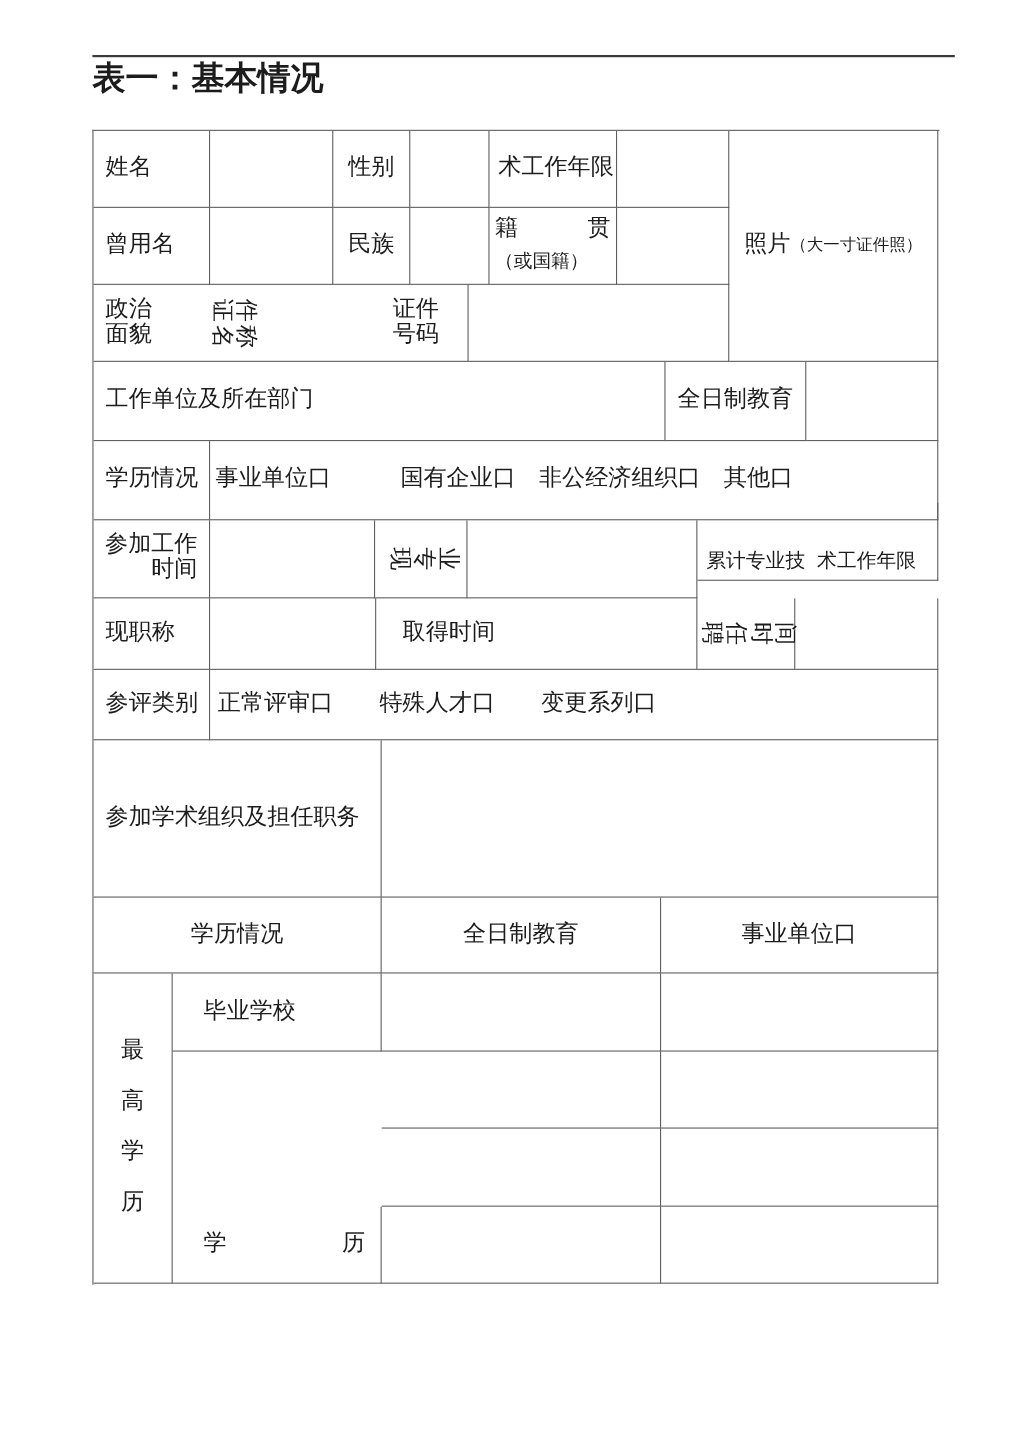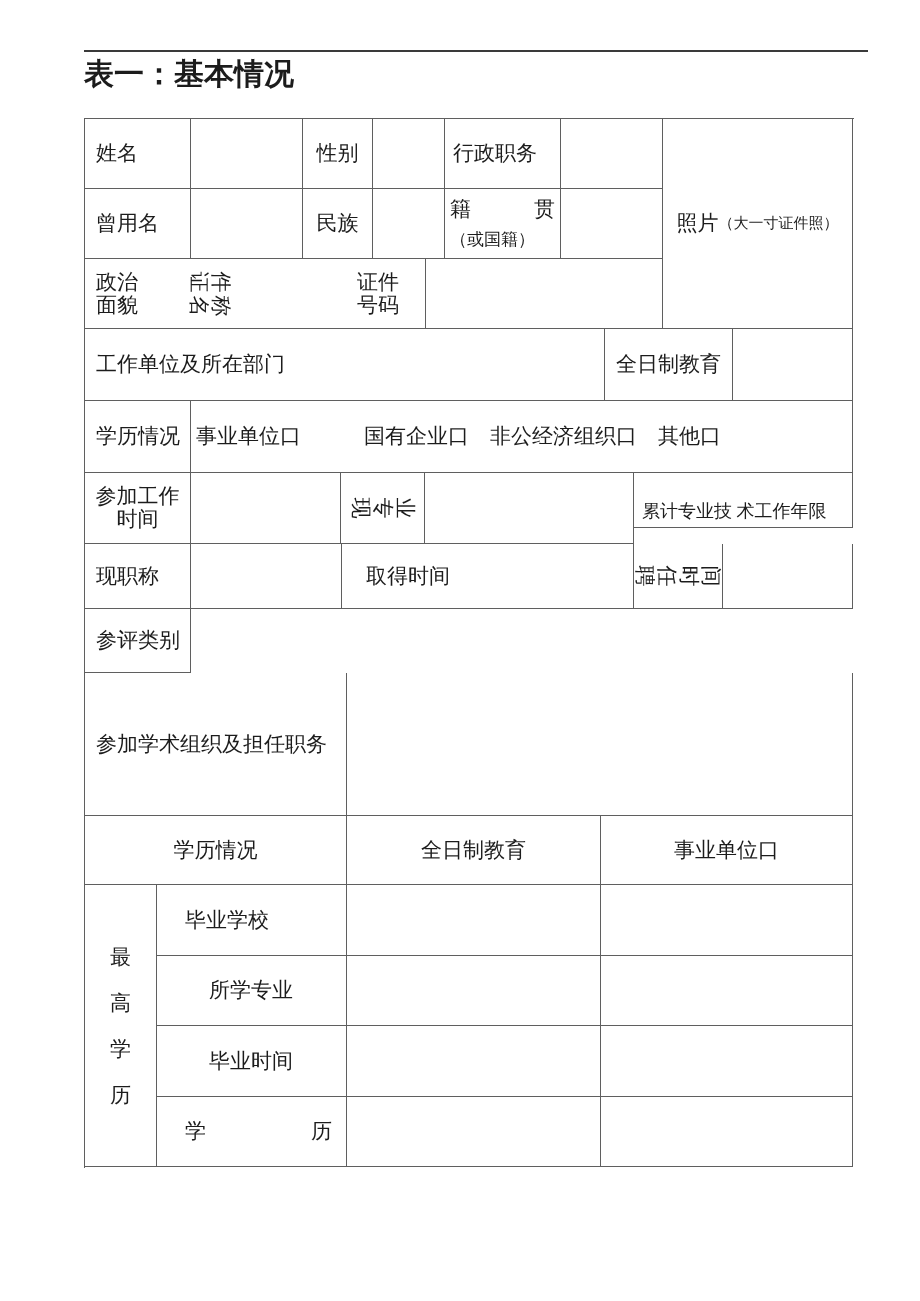--- a/index.html
+++ b/index.html
@@ -1,24 +1,24 @@
 <!DOCTYPE html>
 <html><head>
 <meta charset="utf-8">
 <style>
   html,body{margin:0;padding:0;background:#fff;}
   .page{position:relative;width:920px;height:1301px;background:#ffffff;overflow:hidden;
-        font-family:Liberation Serif, serif;color:#1c1c1c;}
+        font-family:Liberation Mono, monospace;color:#1c1c1c;}
   .toprule{position:absolute;left:84px;top:50px;width:784px;height:2px;background:#3a3a3a;}
   .title{position:absolute;left:84px;top:57px;font-size:30px;line-height:34px;font-weight:bold;white-space:pre;}
   .tbl{position:absolute;left:84px;top:118px;width:769px;height:1049px;
        border-left:1px solid #5f5f5f;border-top:1px solid #5f5f5f;box-sizing:content-box;}
   .c{position:absolute;box-sizing:border-box;border-right:1px solid #5f5f5f;border-bottom:1px solid #5f5f5f;
      display:flex;align-items:center;font-size:21px;line-height:23px;white-space:pre-line;}
-  .ctr{justify-content:center;text-align:center;}
+  .ctr{justify-content:center;text-align:right;}
   .colflex{flex-direction:column;justify-content:center;}
   .alstart{align-items:flex-start;}
   .pl5{padding-left:5px;}  .pl7{padding-left:7px;}  .pl8{padding-left:8px;}
   .pl11{padding-left:11px;text-align:center;} .pl24{padding-left:24px;} .pl28{padding-left:28px;} .pl52{padding-left:52px;}
   .bot{align-items:flex-end;padding-bottom:6px;}
   .small{font-size:18px;line-height:20px;}
   .note{font-size:15px;line-height:17px;}
   .note17{font-size:17px;line-height:19px;}
   .rel{position:relative;}
   .sub{position:absolute;white-space:pre-line;line-height:23px;}
@@ -33,21 +33,21 @@
 <div class="page">
   <div class="toprule"></div>
   <div class="title">表一：基本情况</div>
 
   <div class="tbl">
 
     <div class="c pl11" style="left:0;top:0;width:106px;height:70px;">姓名</div>
     <div class="c" style="left:106px;top:0;width:112px;height:70px;"></div>
     <div class="c ctr" style="left:218px;top:0;width:70px;height:70px;">性别</div>
     <div class="c" style="left:288px;top:0;width:72px;height:70px;"></div>
-    <div class="c pl8" style="left:360px;top:0;width:116px;height:70px;">行政职务</div>
+    <div class="c pl8" style="left:360px;top:0;width:116px;height:70px;">术工作年限</div>
     <div class="c" style="left:476px;top:0;width:102px;height:70px;"></div>
 
     <div class="c photo" style="left:578px;top:0;width:190px;height:210px;">
       <span>照片</span>
       <span class="note">（大一寸证件照）</span>
     </div>
 
     <div class="c pl11" style="left:0;top:70px;width:106px;height:70px;">曾用名</div>
     <div class="c" style="left:106px;top:70px;width:112px;height:70px;"></div>
     <div class="c ctr" style="left:218px;top:70px;width:70px;height:70px;">民族</div>
@@ -92,42 +92,41 @@
     <div class="c ctr rot" style="left:549px;top:425px;width:89px;height:65px;">
         <span>聘</span>
         <span>任</span>
         <br>
         <span>时</span>
         <span>间</span>
       </div>
     <div class="c" style="left:638px;top:425px;width:130px;height:65px;"></div>
 
     <div class="c pl11" style="left:0;top:490px;width:106px;height:64px;">参评类别</div>
+    <div class="c pl7" style="left:106px;top:490px;width:662px;height:64px;">正常评审口　　特殊人才口　　变更系列口</div>
 
     <div class="c pl11" style="left:0;top:554px;width:262px;height:143px;">参加学术组织及担任职务</div>
     <div class="c" style="left:262px;top:554px;width:506px;height:143px;"></div>
 
     <div class="c ctr" style="left:0;top:697px;width:262px;height:69px;">学历情况</div>
     <div class="c ctr" style="left:262px;top:697px;width:254px;height:69px;">全日制教育</div>
     <div class="c ctr" style="left:516px;top:697px;width:252px;height:69px;">事业单位口</div>
 
     <div class="c ctr vert" style="left:0;top:766px;width:72px;height:282px;">最
 高
 学
 历</div>
 
     <div class="c pl28" style="left:72px;top:766px;width:190px;height:71px;">毕业学校</div>
     <div class="c" style="left:262px;top:766px;width:254px;height:71px;"></div>
     <div class="c" style="left:516px;top:766px;width:252px;height:71px;"></div>
 
-    <div class="c pl52" style="left:72px;top:837px;width:190px;height:70px;">所学专业</div>
     <div class="c" style="left:262px;top:837px;width:254px;height:70px;"></div>
     <div class="c" style="left:516px;top:837px;width:252px;height:70px;"></div>
 
-    <div class="c pl52" style="left:72px;top:907px;width:190px;height:71px;">毕业时间</div>
     <div class="c" style="left:262px;top:907px;width:254px;height:71px;"></div>
     <div class="c" style="left:516px;top:907px;width:252px;height:71px;"></div>
 
     <div class="c pl28" style="left:72px;top:978px;width:190px;height:70px;">学　　　　　历</div>
     <div class="c" style="left:262px;top:978px;width:254px;height:70px;"></div>
     <div class="c" style="left:516px;top:978px;width:252px;height:70px;"></div>
 
   </div>
 </div>
 

